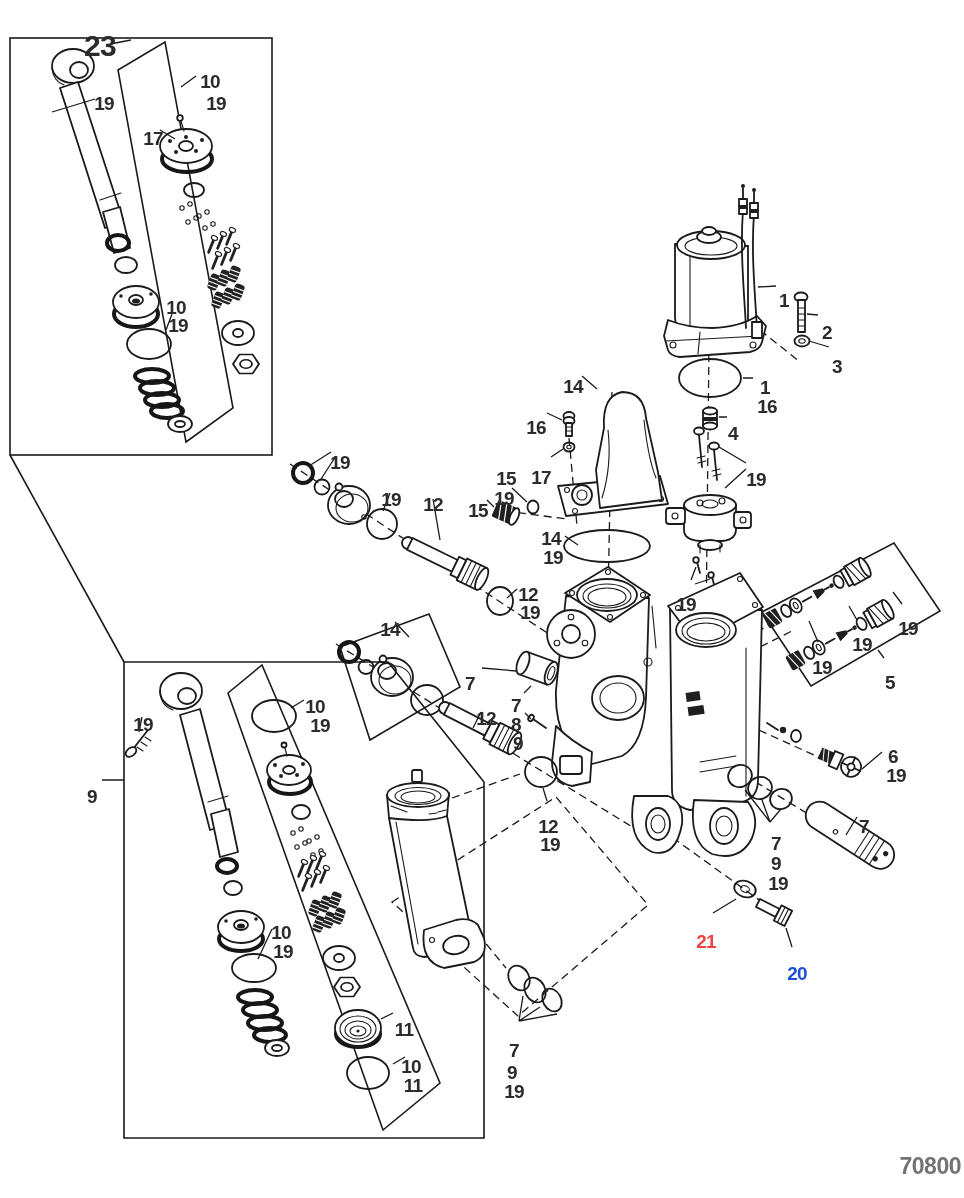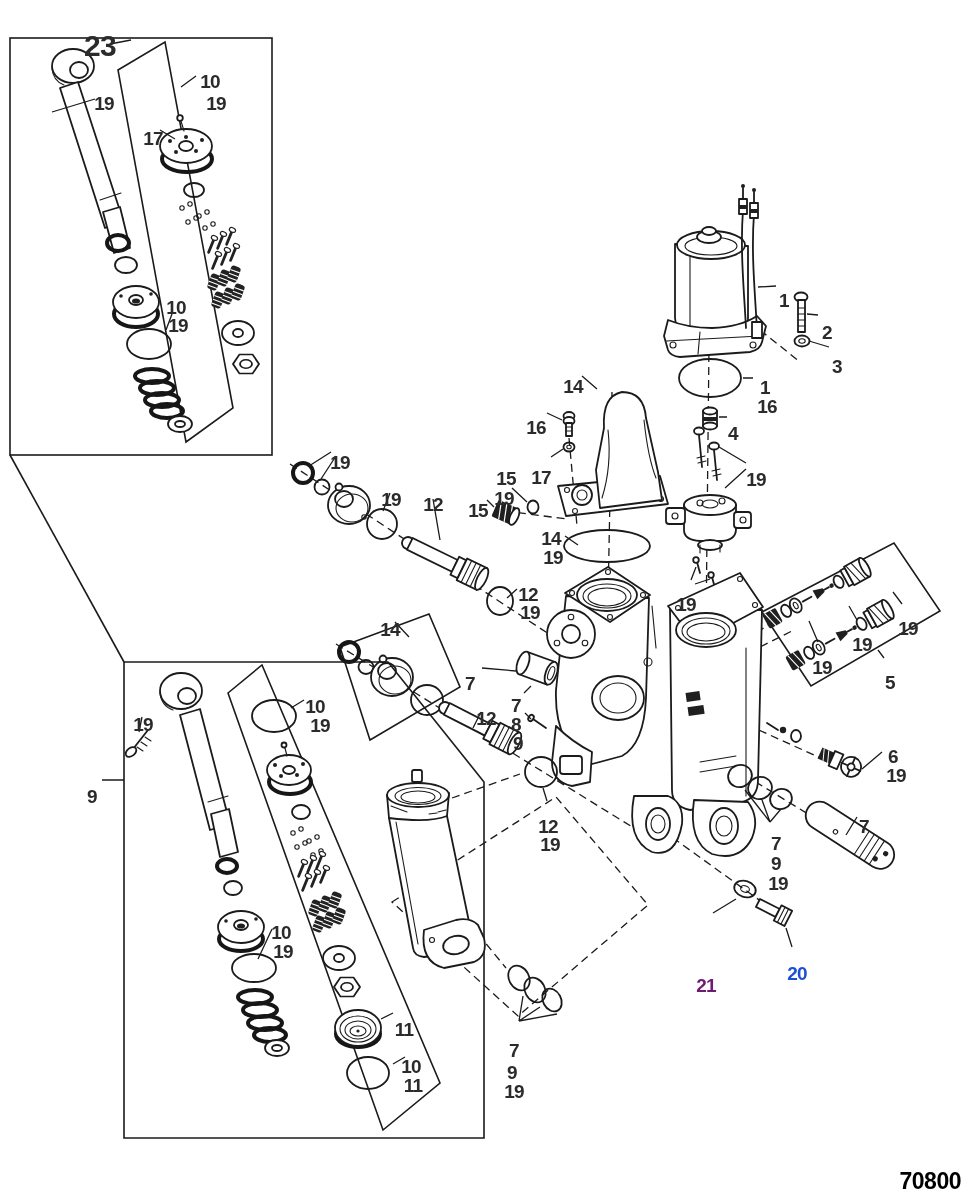--- a/index.html
+++ b/index.html
@@ -3,22 +3,22 @@
 <meta charset="utf-8">
 <style>
   html,body{margin:0;padding:0;background:#ffffff;}
   .stage{position:relative;width:964px;height:1198px;background:#fff;overflow:hidden;
          font-family:"Liberation Sans",sans-serif;}
   .stage svg{position:absolute;left:0;top:0;}
   .callout-layer{position:absolute;left:0;top:16px;width:100%;height:100%;pointer-events:none;}
   .callout{position:absolute;transform:translate(-50%,-50%);
            font-weight:bold;font-size:19px;line-height:1;letter-spacing:-0.8px;
            color:#2b2b2b;white-space:nowrap;}
-  .diagram-number{position:absolute;right:3px;bottom:3px;font-weight:bold;font-size:23px;
-           letter-spacing:-0.5px;color:#000000;}
+  .diagram-number{position:absolute;right:3px;bottom:18px;font-weight:bold;font-size:23px;
+           letter-spacing:-0.5px;color:#737373;}
   
   .ln  {fill:none;stroke:#1b1b1b;stroke-width:1.8;stroke-linecap:round;stroke-linejoin:round;}
   .ln2 {fill:none;stroke:#1b1b1b;stroke-width:1.1;stroke-linecap:round;}
   .wfill{fill:#ffffff;stroke:#1b1b1b;stroke-width:1.8;stroke-linejoin:round;}
   .thick{fill:none;stroke:#161616;stroke-width:4;}
   .dk  {fill:#1f1f1f;stroke:none;}
   .dash{fill:none;stroke:#1b1b1b;stroke-width:1.3;stroke-dasharray:8 5;}
   .ldr {fill:none;stroke:#1b1b1b;stroke-width:1.3;}
   .box {fill:none;stroke:#1b1b1b;stroke-width:1.6;}
 </style>
@@ -597,21 +597,21 @@
       <div class="callout" style="left: 822px; top: 651px; color: rgb(43, 43, 43);">19</div>
       <div class="callout" style="left: 862px; top: 628px; color: rgb(43, 43, 43);">19</div>
       <div class="callout" style="left: 908px; top: 612px; color: rgb(43, 43, 43);">19</div>
       <div class="callout" style="left: 890px; top: 666px; color: rgb(43, 43, 43);">5</div>
       <div class="callout" style="left: 893px; top: 740px; color: rgb(43, 43, 43);">6</div>
       <div class="callout" style="left: 896px; top: 759px; color: rgb(43, 43, 43);">19</div>
       <div class="callout" style="left: 864px; top: 810px; color: rgb(43, 43, 43);">7</div>
       <div class="callout" style="left: 776px; top: 827px; color: rgb(43, 43, 43);">7</div>
       <div class="callout" style="left: 776px; top: 847px; color: rgb(43, 43, 43);">9</div>
       <div class="callout" style="left: 778px; top: 867px; color: rgb(43, 43, 43);">19</div>
-      <div class="callout" style="left: 706px; top: 925px; color: #701a75; margin-top: 44px;">21</div>
+      <div class="callout" style="left: 706px; top: 925px; color: #ef4444;">21</div>
       <div class="callout" style="left: 797px; top: 957px; color: #1d4ed8;">20</div>
       <div class="callout" style="left: 340px; top: 446px; color: rgb(43, 43, 43);">19</div>
       <div class="callout" style="left: 391px; top: 483px; color: rgb(43, 43, 43);">19</div>
       <div class="callout" style="left: 433px; top: 488px; color: rgb(43, 43, 43);">12</div>
       <div class="callout" style="left: 528px; top: 578px; color: rgb(43, 43, 43);">12</div>
       <div class="callout" style="left: 530px; top: 596px; color: rgb(43, 43, 43);">19</div>
       <div class="callout" style="left: 390px; top: 613px; color: rgb(43, 43, 43);">14</div>
       <div class="callout" style="left: 470px; top: 667px; color: rgb(43, 43, 43);">7</div>
       <div class="callout" style="left: 516px; top: 689px; color: rgb(43, 43, 43);">7</div>
       <div class="callout" style="left: 516px; top: 708px; color: rgb(43, 43, 43);">8</div>

